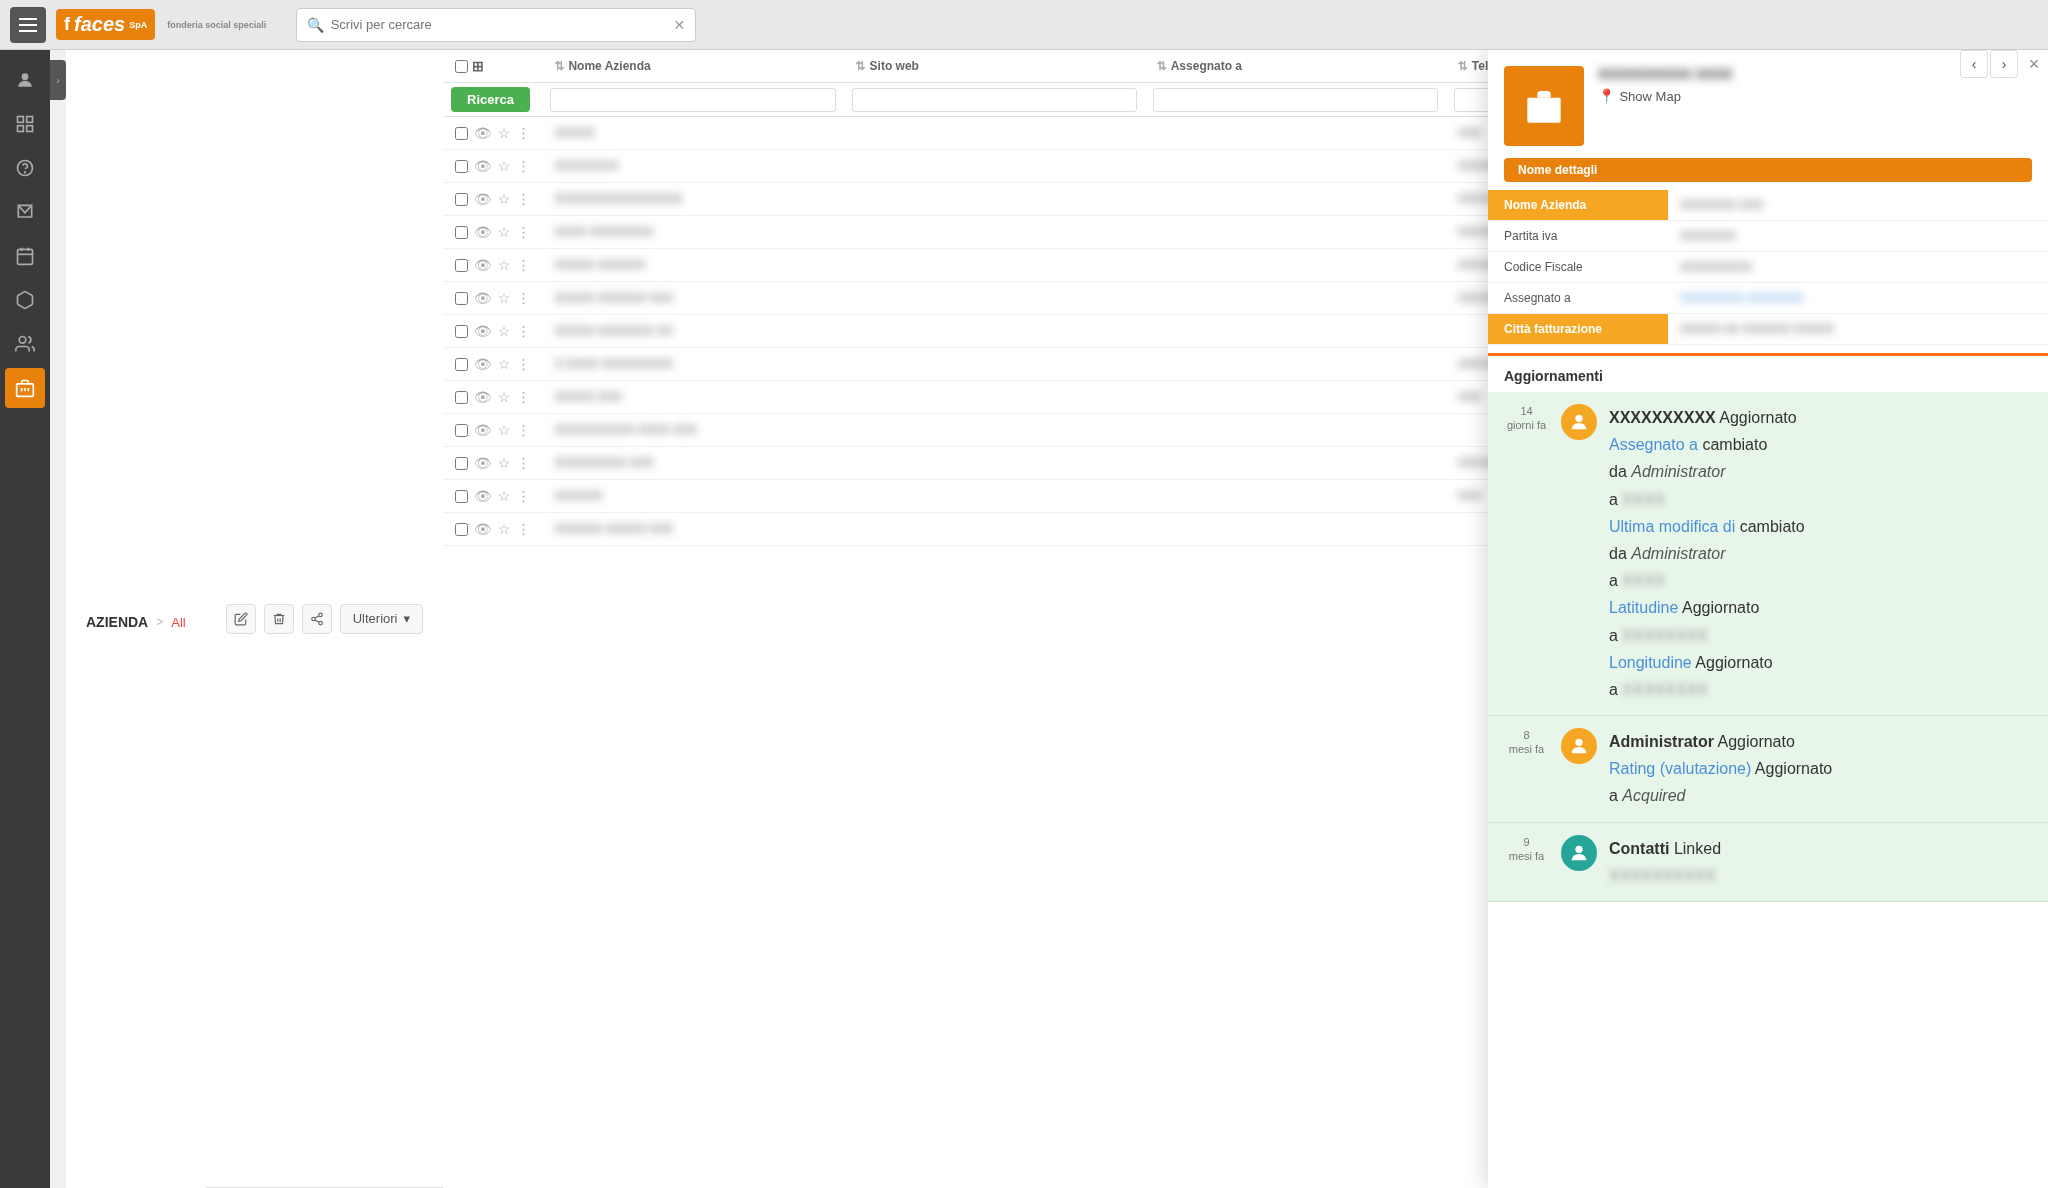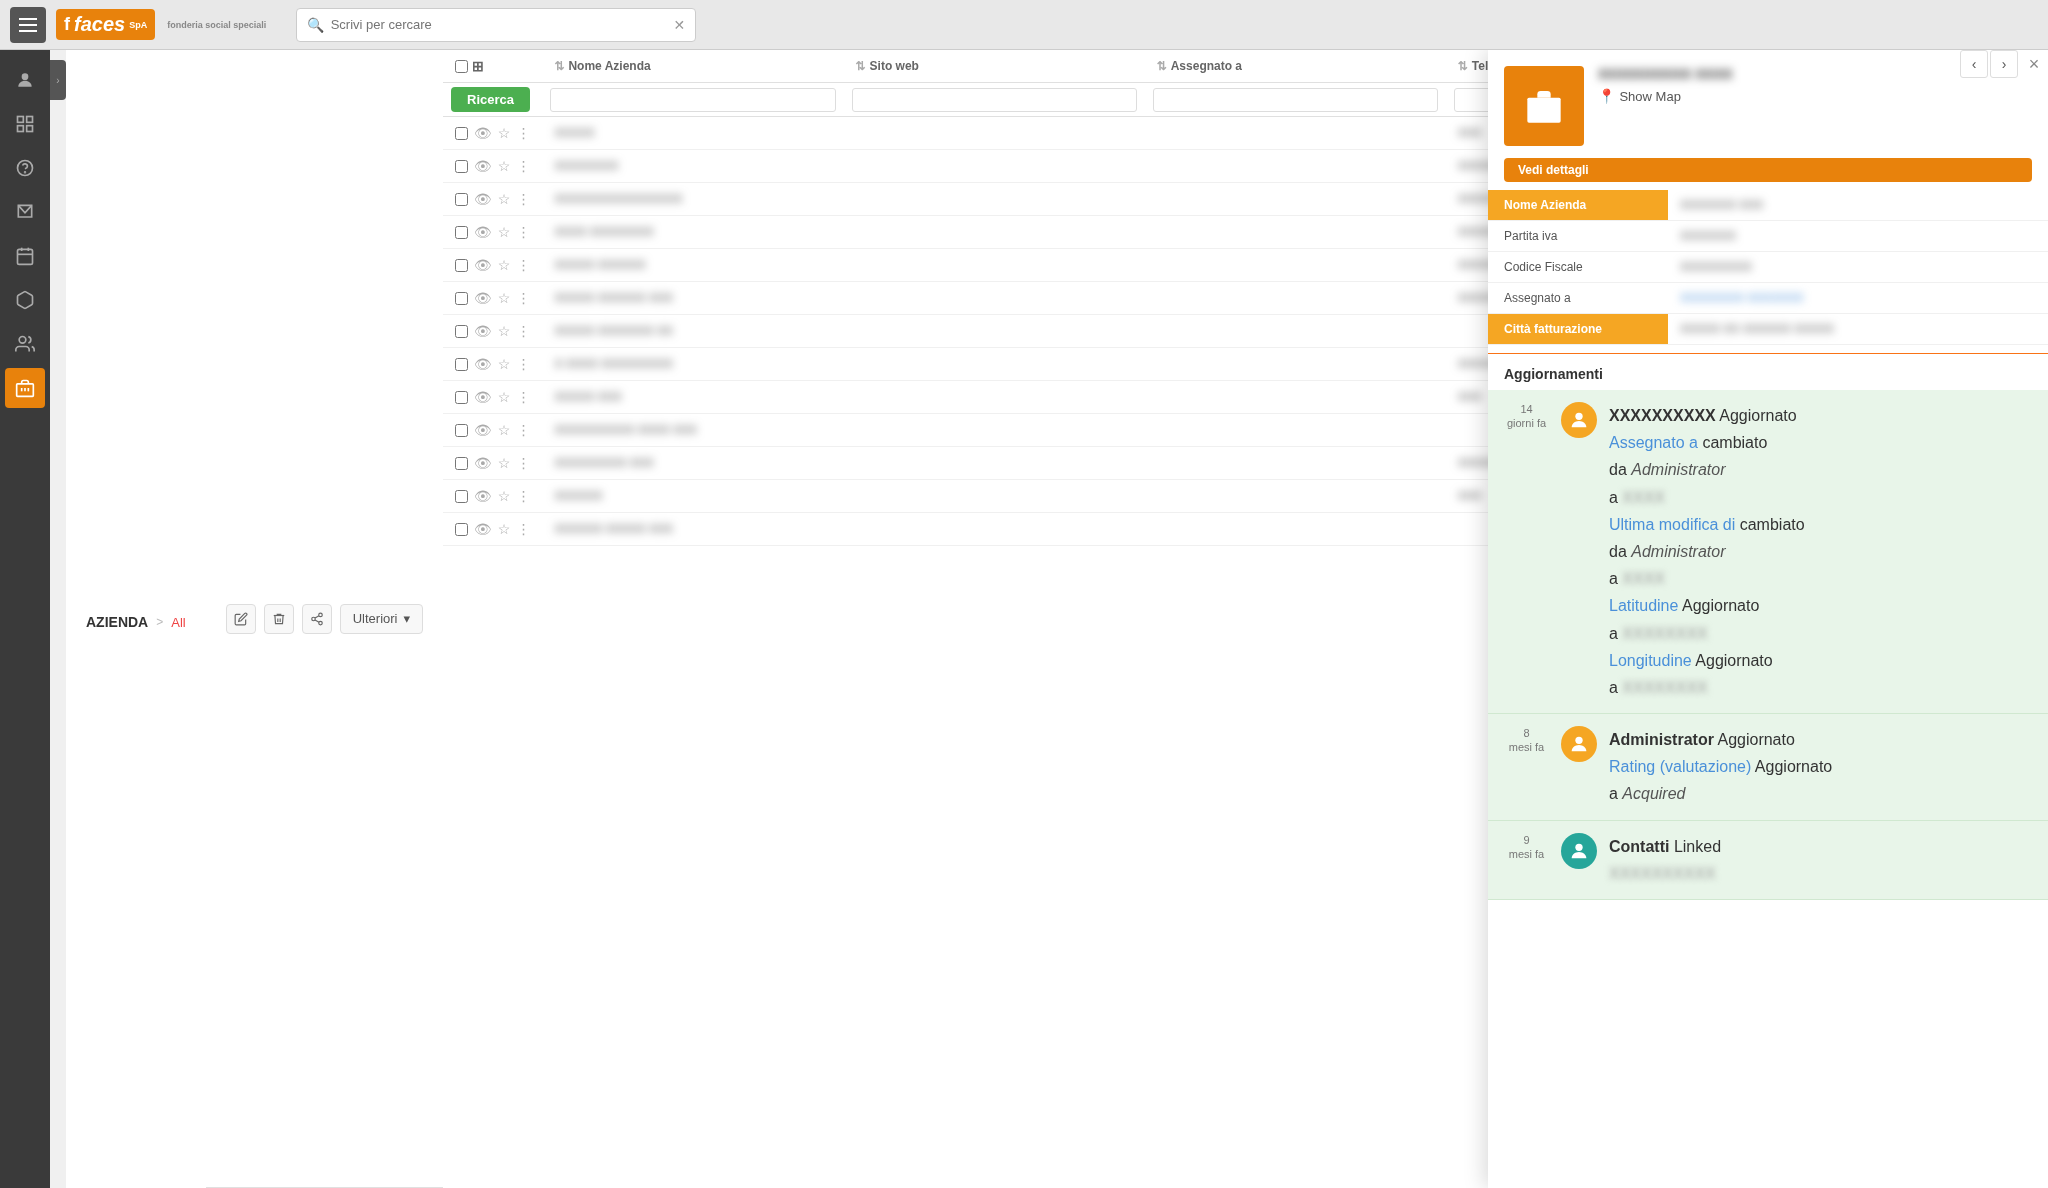--- a/index.html
+++ b/index.html
@@ -259,21 +259,21 @@
       font-size: 12px;
       color: #555;
       filter: blur(4px);
     }
     .field-value.link { color: #4a90d9; filter: none; }
     .field-value.link span { filter: blur(4px); display: inline-block; }
 
     
     .aggiornamenti-section {
       background: #22c55e;
-      border-top: 1px solid #f97316;
+      border-top: 3px solid #f97316;
     }
     .aggiornamenti-title {
       padding: 12px 16px 8px;
       font-size: 14px;
       font-weight: bold;
       color: #333;
       background: white;
     }
     .update-item {
       display: flex;
@@ -706,21 +706,21 @@
             <span>Show Map</span>
           </div>
         </div>
         <div class="panel-nav">
           <button class="panel-nav-btn">‹</button>
           <button class="panel-nav-btn">›</button>
         </div>
         <span class="panel-close">×</span>
       </div>
 
-      <div class="vedi-dettagli-btn">Vedi dettagli</div>
+      <div class="vedi-dettagli-btn">Nome dettagli</div>
 
       <div class="fields-section" id="fields-section">
       <div class="field-row">
             <div class="field-label highlight">Nome Azienda</div>
             <div class="field-value">XXXXXXX XXX</div>
           </div>
           <div class="field-row">
             <div class="field-label">Partita iva</div>
             <div class="field-value">XXXXXXX</div>
           </div>

